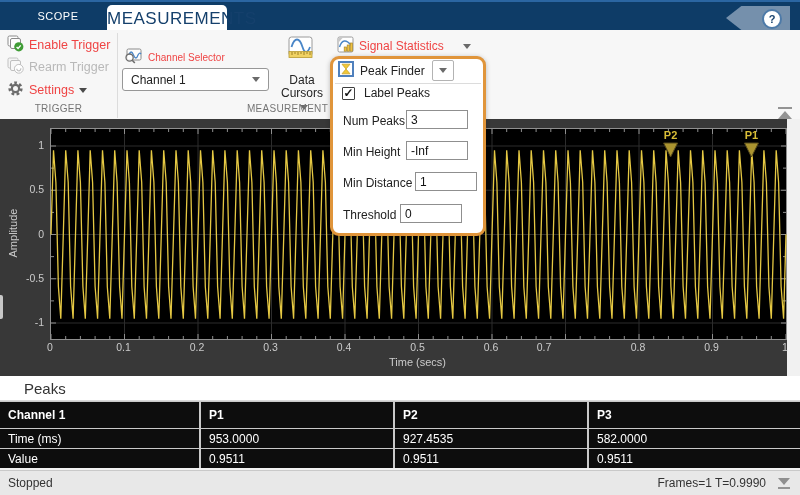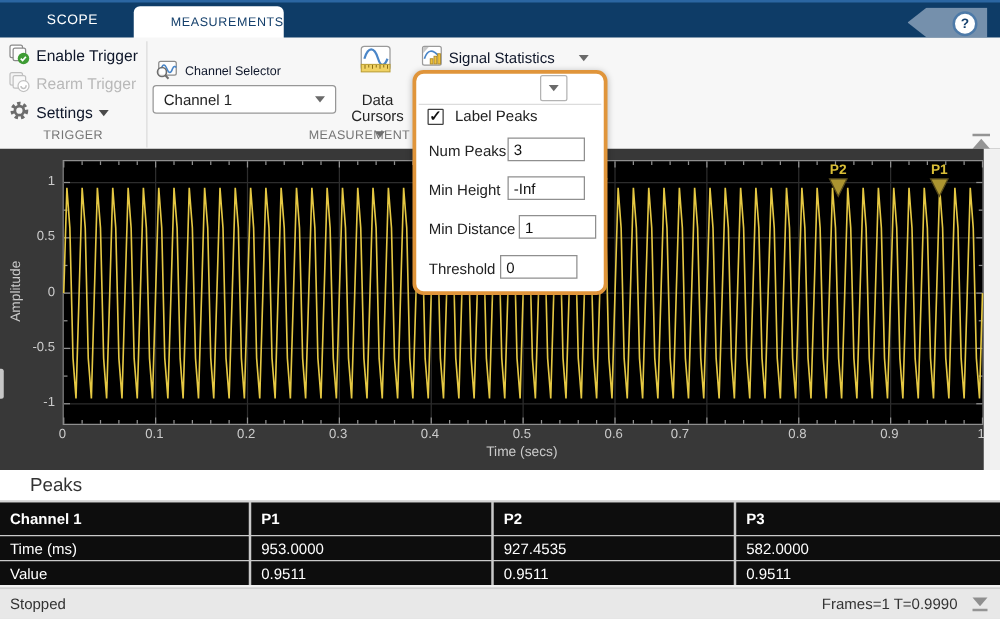--- a/index.html
+++ b/index.html
@@ -5,29 +5,29 @@
   html,body{margin:0;padding:0;background:#ddd;}
   .app{position:relative;width:800px;height:495px;overflow:hidden;background:#f2f2f2;
        font-family:"Liberation Sans",sans-serif;-webkit-font-smoothing:antialiased;}
   .abs{position:absolute;}
 
   
   .tabbar{position:absolute;left:0;top:0;width:800px;height:44px;background:#0e3c67;border-top:2px solid #2b66a2;box-sizing:border-box;}
   .tab-inactive{position:absolute;left:20px;top:0;width:76px;height:28px;line-height:28px;text-align:center;
        color:#fff;font-size:11px;letter-spacing:.5px;cursor:default;}
   .tab-active{position:absolute;left:107px;top:3px;width:120px;height:27px;background:#fff;border-radius:5px 5px 0 0;
-       color:#15406c;font-size:10px;letter-spacing:.5px;line-height:27px;text-align:right;}
+       color:#15406c;font-size:17px;letter-spacing:.5px;line-height:27px;text-align:center;}
   .help-wedge{position:absolute;right:10px;top:4px;width:64px;height:24px;background:#7590ac;
        clip-path:polygon(24% 0,100% 0,100% 100%,24% 100%,0 50%);}
   .help-circle{position:absolute;right:18px;top:7px;width:16px;height:16px;background:#fff;border:2px solid #4d7aa8;
        border-radius:50%;color:#15406c;font-weight:bold;font-size:11px;line-height:16px;text-align:center;z-index:2;}
 
   
   .toolbar{position:absolute;left:0;top:30px;width:800px;height:89px;background:#f7f7f7;border-bottom:1px solid #ffffff;box-sizing:content-box;}
-  .tool-item{position:absolute;display:flex;align-items:center;gap:5px;font-size:12.5px;color:#0f172a;white-space:nowrap;cursor:default;}
+  .tool-item{position:absolute;display:flex;align-items:center;gap:5px;font-size:12.5px;color:#ef4444;white-space:nowrap;cursor:default;}
   .tool-item.disabled{color:#b9b9b9;}
   .sec-label{position:absolute;font-size:10px;color:#757575;text-align:center;letter-spacing:.3px;}
   .vdivider{position:absolute;width:1px;background:#dcdcdc;}
   .dropdown{position:absolute;background:#fff;border:1px solid #979797;border-radius:3px;font-size:12px;color:#222;
        display:flex;align-items:center;padding:0 8px;box-sizing:border-box;}
   .caret{width:0;height:0;border-left:4px solid transparent;border-right:4px solid transparent;border-top:5px solid #4a4a4a;display:inline-block;}
   .caret.lite{border-top-color:#6a6a6a;}
   .two-line{position:absolute;text-align:center;font-size:12px;color:#252525;line-height:13px;}
 
   
@@ -344,20 +344,30 @@
         <span class="xtick" style="left: 417.5px;">0.5</span>
         <span class="xtick" style="left: 491px;">0.6</span>
         <span class="xtick" style="left: 544px;">0.7</span>
         <span class="xtick" style="left: 638px;">0.8</span>
         <span class="xtick" style="left: 711.5px;">0.9</span>
         <span class="xtick" style="left: 785px;">1</span>
       </div>
   </div>
 
   <div class="pf-panel">
+    <div class="pf-head">
+      <span>
+        <svg width="16" height="16" viewBox="0 0 16 16">
+            <rect x="1" y="1" width="14" height="14" fill="#fff" stroke="#4f80bd" stroke-width="2"></rect>
+            <path d="M4 3.2h8L8 8z" fill="#f2c838" stroke="#caa52a" stroke-width=".8"></path>
+            <path d="M4 12.8h8L8 8z" fill="#f2c838" stroke="#caa52a" stroke-width=".8"></path>
+          </svg>
+      </span>
+      <span>Peak Finder</span>
+    </div>
     <div class="pf-ddbtn">
       <span class="caret lite"></span>
     </div>
     <div class="pf-sep"></div>
 
     <div class="abs" style="left:9px;top:27px;display:flex;align-items:center;gap:9px;">
       <span class="checkbox">✓</span>
       <span style="font-size:12px;color:#222;">Label Peaks</span>
     </div>
 

